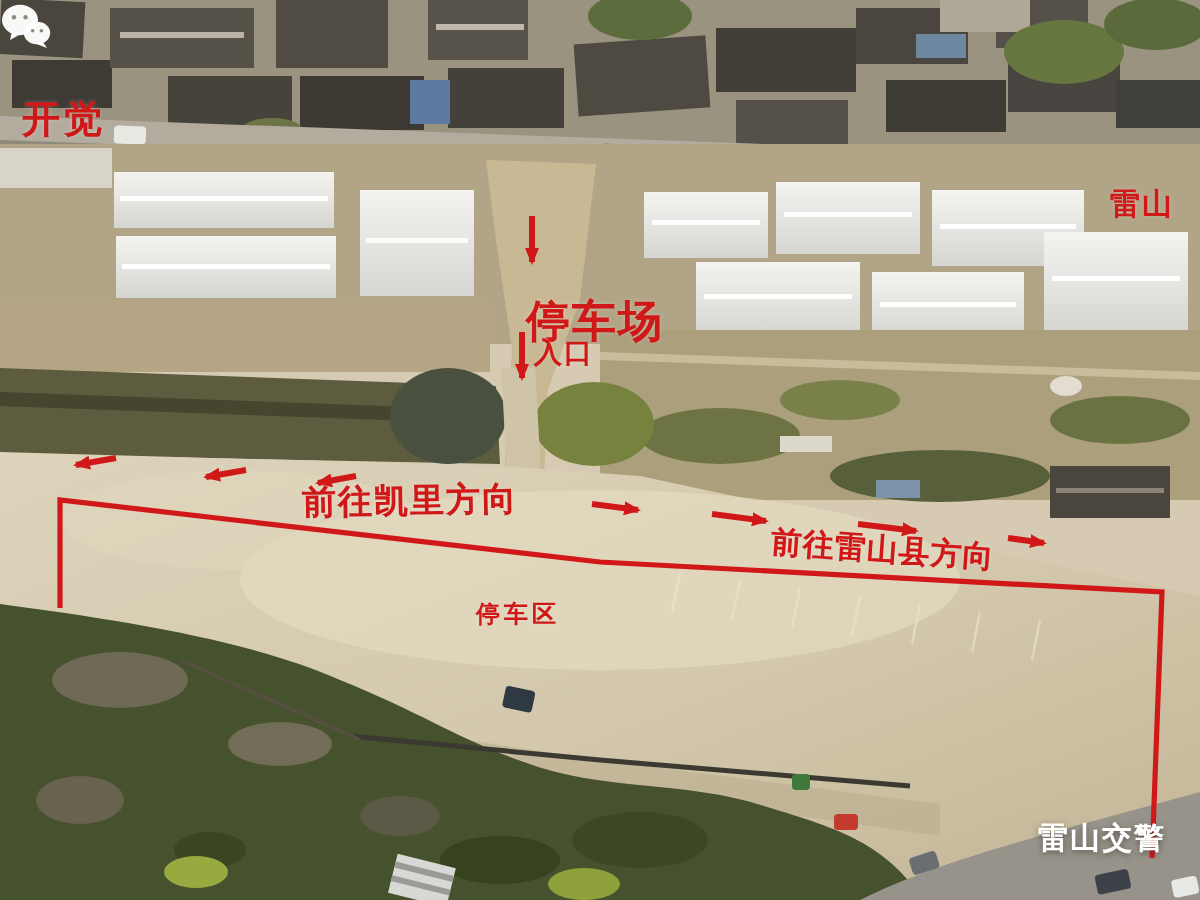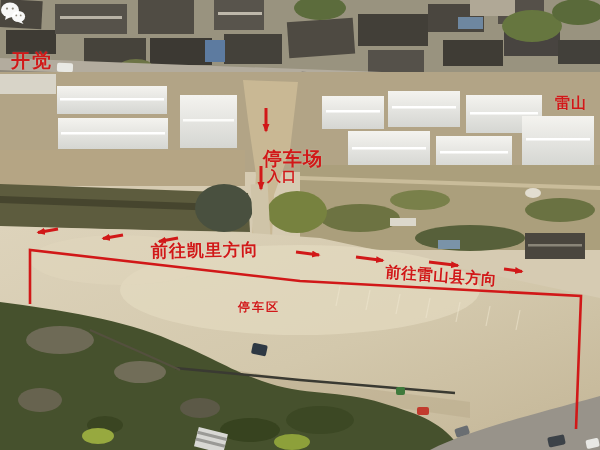--- a/index.html
+++ b/index.html
@@ -8,21 +8,21 @@
     font-family:"Liberation Sans","DejaVu Sans",sans-serif;
     background:#d6cbb2;
   }
   .stage svg{position:absolute;left:0;top:0;}
   .red-label{
     position:absolute;color:#d11818;font-weight:bold;line-height:1.05;
     white-space:nowrap;text-shadow:0 0 2px rgba(255,255,255,.25);
   }
   .lbl-village-left{left:11px;top:51px;font-size:19px;letter-spacing:2px;}
   .lbl-village-right{left:555px;top:83px;font-size:15px;letter-spacing:1px;margin-top:12px;}
-  .lbl-entrance1{left:263px;top:149px;font-size:19px;letter-spacing:1px;}
+  .lbl-entrance1{left:263px;top:149px;font-size:22px;letter-spacing:1px;}
   .lbl-entrance2{left:267px;top:169px;font-size:14px;letter-spacing:1px;}
   .lbl-kaili{left:151px;top:242px;font-size:17px;letter-spacing:1px;transform:rotate(-1deg);}
   .lbl-leishan{left:386px;top:264px;font-size:15.5px;letter-spacing:.5px;transform:rotate(4deg);transform-origin:left top;}
   .lbl-zone{left:238px;top:301px;font-size:12px;letter-spacing:2px;}
   .watermark{
     position:absolute;left:519px;top:410px;color:#fff;font-size:15px;
     font-weight:bold;letter-spacing:1px;
     text-shadow:0 1px 3px rgba(40,40,30,.55);
   }
   .wechat-icon{position:absolute;left:492px;top:406px;}
@@ -210,14 +210,15 @@
   <svg class="wechat-icon" width="26" height="26" viewBox="0 0 26 26">
     <ellipse cx="10" cy="10" rx="9" ry="7.6" fill="#fff" opacity=".96"></ellipse>
     <polygon points="6,15.5 5,20 10.5,17" fill="#fff" opacity=".96"></polygon>
     <circle cx="7" cy="8.6" r="1.1" fill="#8f897c"></circle>
     <circle cx="12.8" cy="8.6" r="1.1" fill="#8f897c"></circle>
     <ellipse cx="18.5" cy="16.5" rx="6.6" ry="5.6" fill="#fff" opacity=".96"></ellipse>
     <polygon points="21.5,21 23.5,24 17.5,21.8" fill="#fff" opacity=".96"></polygon>
     <circle cx="16.3" cy="15.4" r="0.9" fill="#8f897c"></circle>
     <circle cx="20.7" cy="15.4" r="0.9" fill="#8f897c"></circle>
   </svg>
+  <div class="watermark">雷山交警</div>
 
 </div>
 
 </body></html>

